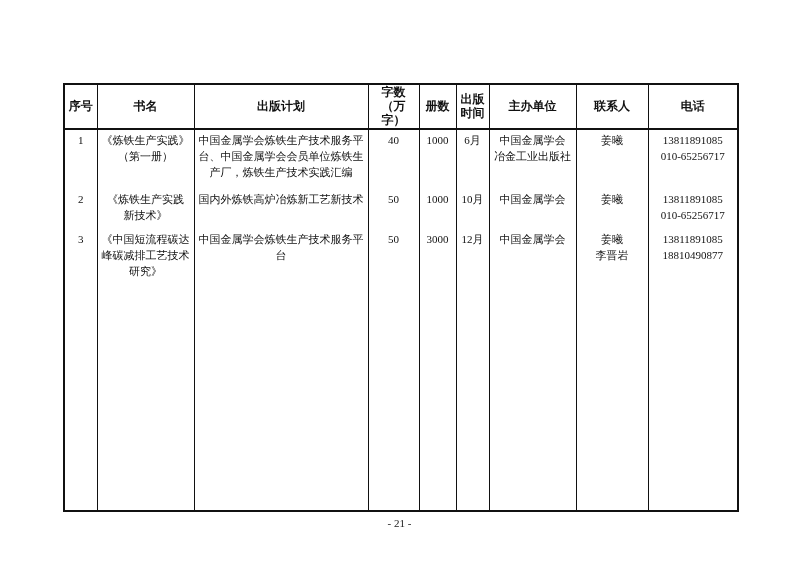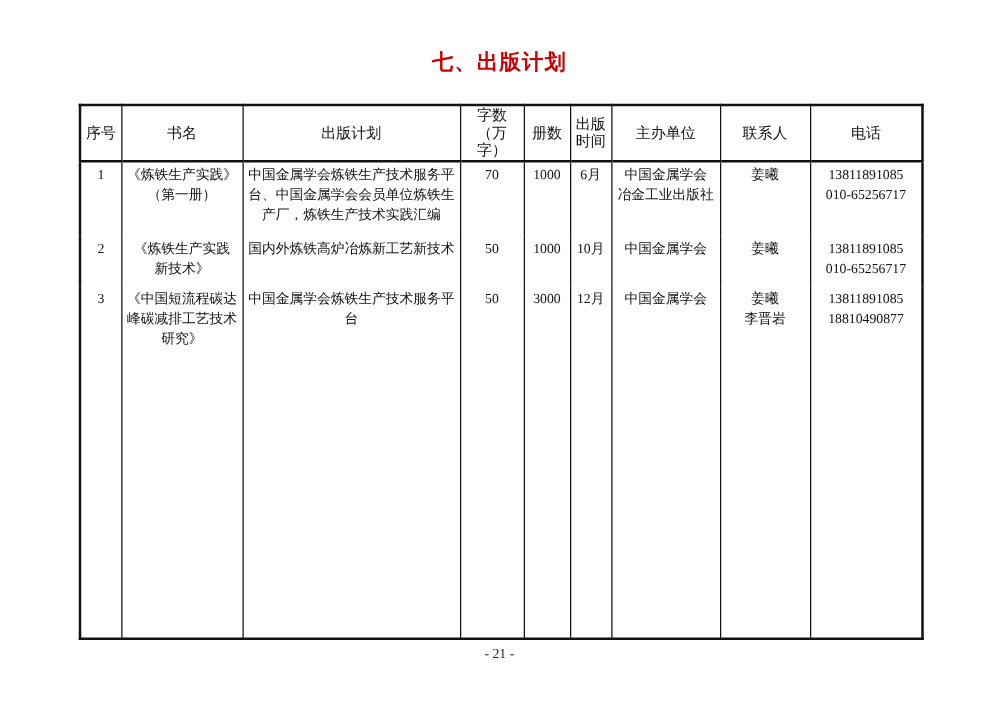--- a/index.html
+++ b/index.html
@@ -35,21 +35,21 @@
     height: 429px;
     border-collapse: collapse;
     table-layout: fixed;
     border: 2px solid #111111;
   }
   .plan-table th {
     border-left: 1px solid #111111;
     border-right: 1px solid #111111;
     border-bottom: 2px solid #111111;
     font-family: "Liberation Sans", "DejaVu Sans", sans-serif;
-    font-weight: normal;
+    font-weight: bold;
     font-size: 12px;
     line-height: 1.15;
     text-align: center;
     vertical-align: middle;
     white-space: pre-line;
     padding: 1px 2px;
   }
   .plan-table td {
     border-left: 1px solid #111111;
     border-right: 1px solid #111111;
@@ -75,21 +75,20 @@
     text-align: center;
     font-size: 11px;
     color: #222222;
   }
 </style>
 </head>
 <body>
 
 <div class="page">
 
-  <div class="page-title" style="color: rgb(204, 0, 0);">七、出版计划</div>
 
   <table class="plan-table">
     <colgroup>
       <col style="width:33px">
       <col style="width:97px">
       <col style="width:174px">
       <col style="width:51px">
       <col style="width:37px">
       <col style="width:33px">
       <col style="width:87px">
@@ -110,21 +109,21 @@
         <th>联系人</th>
         <th>电话</th>
       </tr>
     </thead>
     <tbody>
       <tr class="row-1">
         <td class="c-center">1</td>
         <td class="c-left">《炼铁生产实践》
 （第一册）</td>
         <td class="c-left">中国金属学会炼铁生产技术服务平台、中国金属学会会员单位炼铁生产厂，炼铁生产技术实践汇编</td>
-        <td class="c-center">70</td>
+        <td class="c-center">40</td>
         <td class="c-center">1000</td>
         <td class="c-center">6月</td>
         <td class="c-left">中国金属学会
 冶金工业出版社</td>
         <td class="c-center">姜曦</td>
         <td class="c-left">13811891085
 010-65256717</td>
       </tr>
       <tr class="row-2">
         <td class="c-center">2</td>

